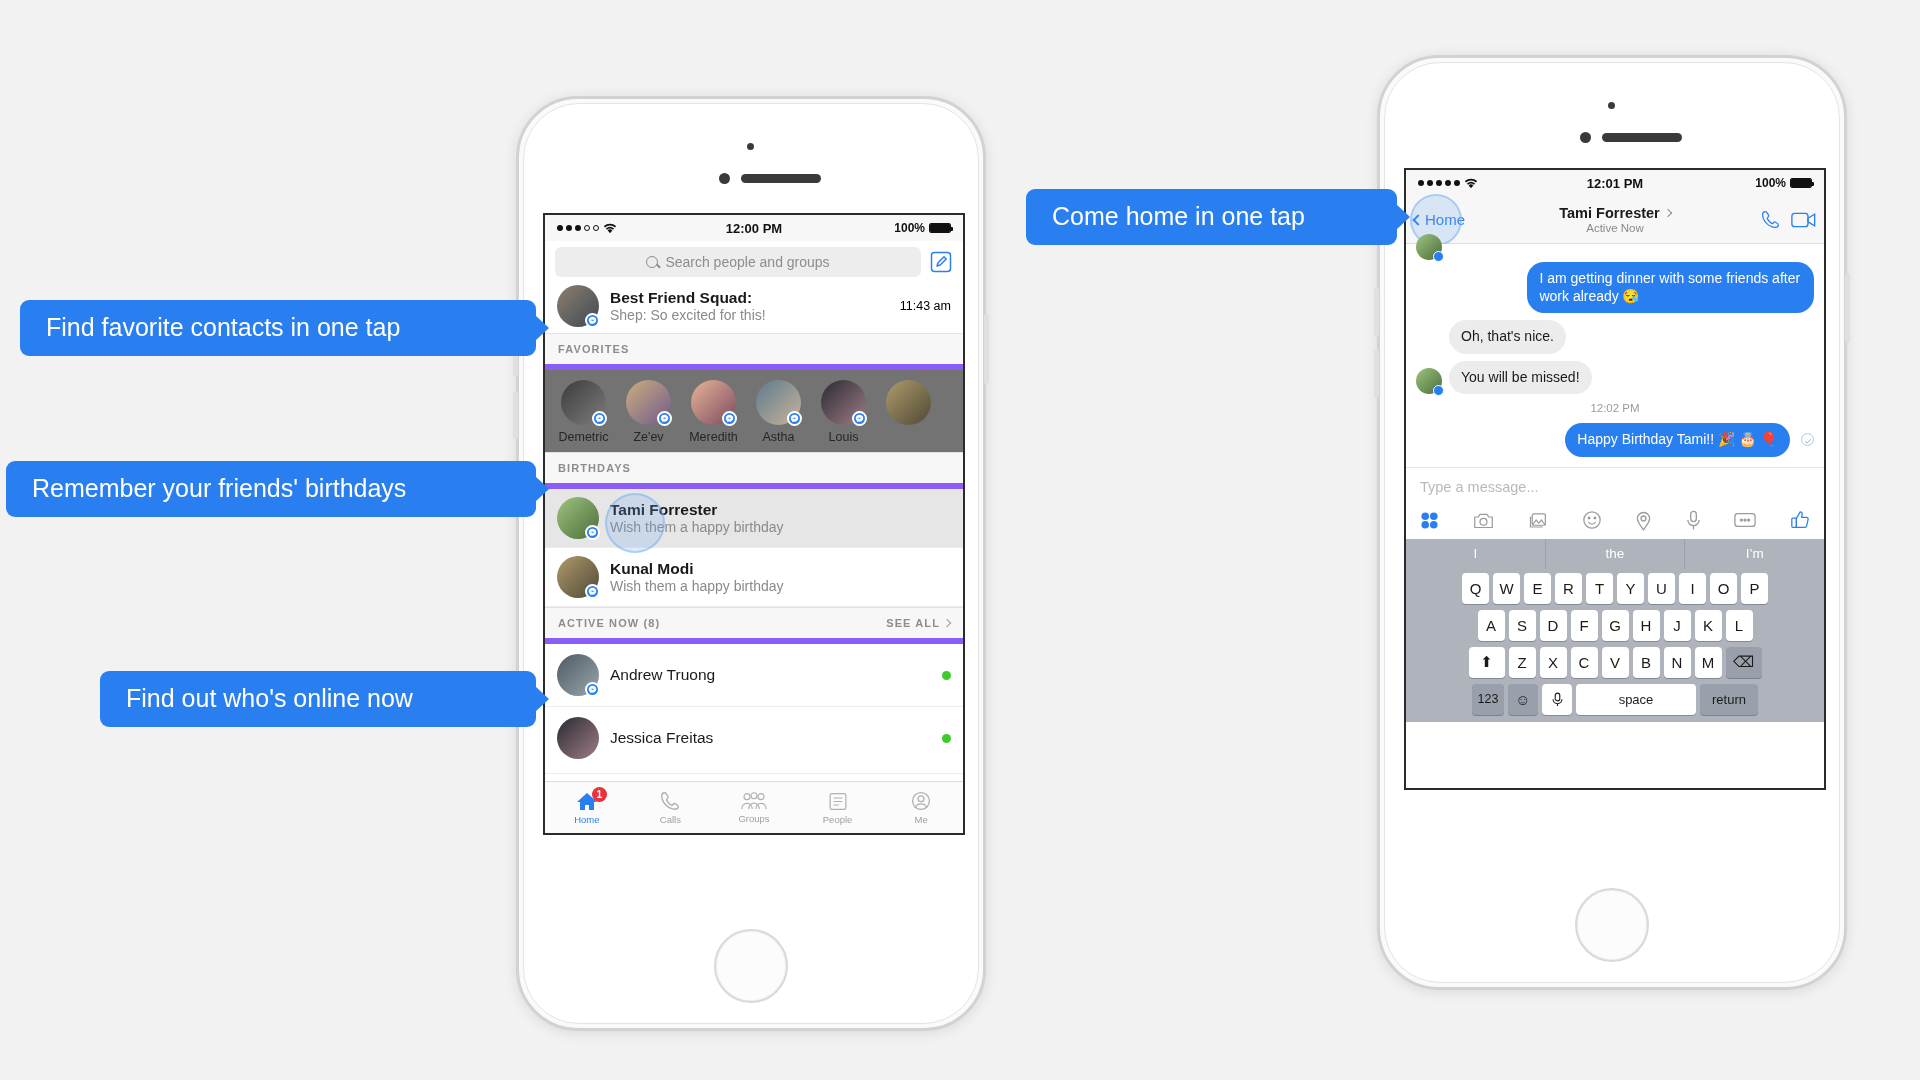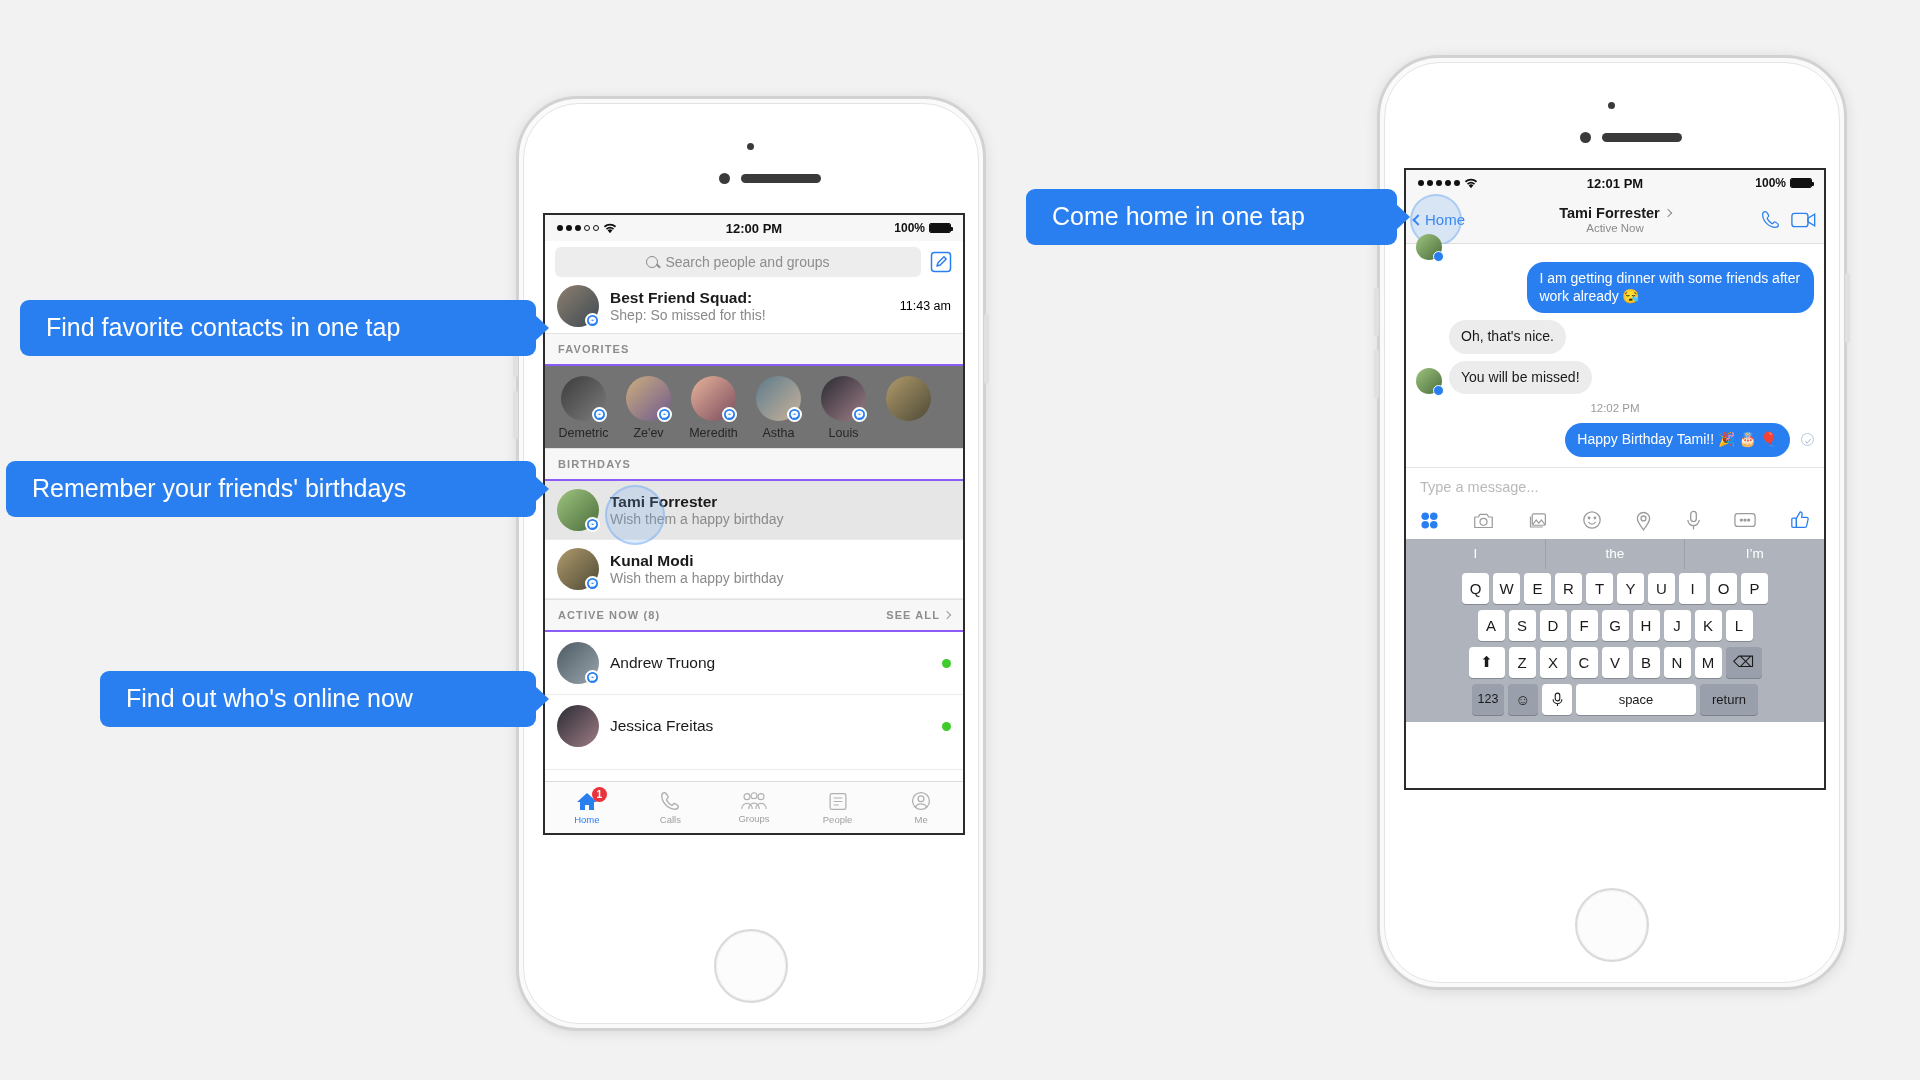--- a/index.html
+++ b/index.html
@@ -80,21 +80,21 @@
     background:#2a7ff0; border:2px solid #fff;
     display:flex; align-items:center; justify-content:center;
   }
   .avatar .mbadge svg { width:9px; height:9px; }
   .thread-txt { flex:1; min-width:0; }
   .thread-title { font-size:15.5px; font-weight:700; color:#1a1a1a; white-space:nowrap; overflow:hidden;}
   .thread-sub { font-size:14px; color:#8a8a8a; white-space:nowrap; overflow:hidden;}
   .thread-time { font-size:12.5px; color:#000000; flex:none; }
 
   .section-hdr {
-    background:#f7f7f7; border-top:1px solid #e2e2e2; border-bottom:2px solid #8b5cf6;
+    background:#f7f7f7; border-top:1px solid #e2e2e2; border-bottom:6px solid #8b5cf6;
     padding:9px 13px; font-size:11px; letter-spacing:1.1px; color:#8d8d8d; font-weight:600;
     display:flex; align-items:center; justify-content:space-between;
   }
   .see-all { display:flex; align-items:center; gap:4px; color:#8d8d8d; font-size:11px; letter-spacing:1.1px;}
   .chev { width:6px; height:6px; border-right:1.6px solid #9b9b9b; border-top:1.6px solid #9b9b9b; transform:rotate(45deg); display:inline-block;}
 
   .fav-strip { display:flex; gap:0px; padding:10px 6px 8px 6px; background:#737373; overflow:hidden; }
   .fav { width:65px; flex:none; display:flex; flex-direction:column; align-items:center; gap:5px; }
   .fav .avatar { width:45px; height:45px; }
   .fav-name { font-size:12.5px; color:#262626; }
@@ -259,21 +259,21 @@
       <div class="thread-row" style="margin-top:-6px;">
         <div class="avatar ph8">
           <span class="mbadge">
             <svg viewBox="0 0 12 12" fill="#fff">
                 <path d="M6 1C3.2 1 1 3 1 5.6c0 1.5.7 2.7 1.9 3.6V11l1.8-1c.4.1.9.2 1.3.2 2.8 0 5-2 5-4.6S8.8 1 6 1Zm.5 6.1L5.2 5.7 2.8 7.1l2.7-2.8 1.3 1.4 2.3-1.4Z"></path>
               </svg>
           </span>
         </div>
         <div class="thread-txt">
           <div class="thread-title">Best Friend Squad:</div>
-          <div class="thread-sub">Shep: So missed for this!</div>
+          <div class="thread-sub">Shep: So excited for this!</div>
         </div>
         <div class="thread-time">11:43 am</div>
       </div>
 
       <div class="section-hdr">
         <span>FAVORITES</span>
       </div>
       <div class="fav-strip">
         <div class="fav">
           <div class="avatar ph5">
@@ -372,21 +372,21 @@
         <div class="avatar ph1">
             <span class="mbadge">
               <svg viewBox="0 0 12 12" fill="#fff">
                 <path d="M6 1C3.2 1 1 3 1 5.6c0 1.5.7 2.7 1.9 3.6V11l1.8-1c.4.1.9.2 1.3.2 2.8 0 5-2 5-4.6S8.8 1 6 1Zm.5 6.1L5.2 5.7 2.8 7.1l2.7-2.8 1.3 1.4 2.3-1.4Z"></path>
               </svg>
             </span>
           </div>
         <div class="row-name">Andrew Truong</div>
         <span class="online-dot"></span>
       </div>
-      <div class="list-row" style="padding-top:10px;padding-bottom:22px;">
+      <div class="list-row" style="padding-top:10px;padding-bottom:14px;">
         <div class="avatar ph9"></div>
         <div class="row-name">Jessica Freitas</div>
         <span class="online-dot"></span>
       </div>
 
       <div class="tabbar">
         <div class="tab active">
           <svg width="24" height="21" viewBox="0 0 24 21">
               <path d="M12 2 2 11h3v8h5v-5h4v5h5v-8h3Z" fill="#2a7ff0"></path>
             </svg>

